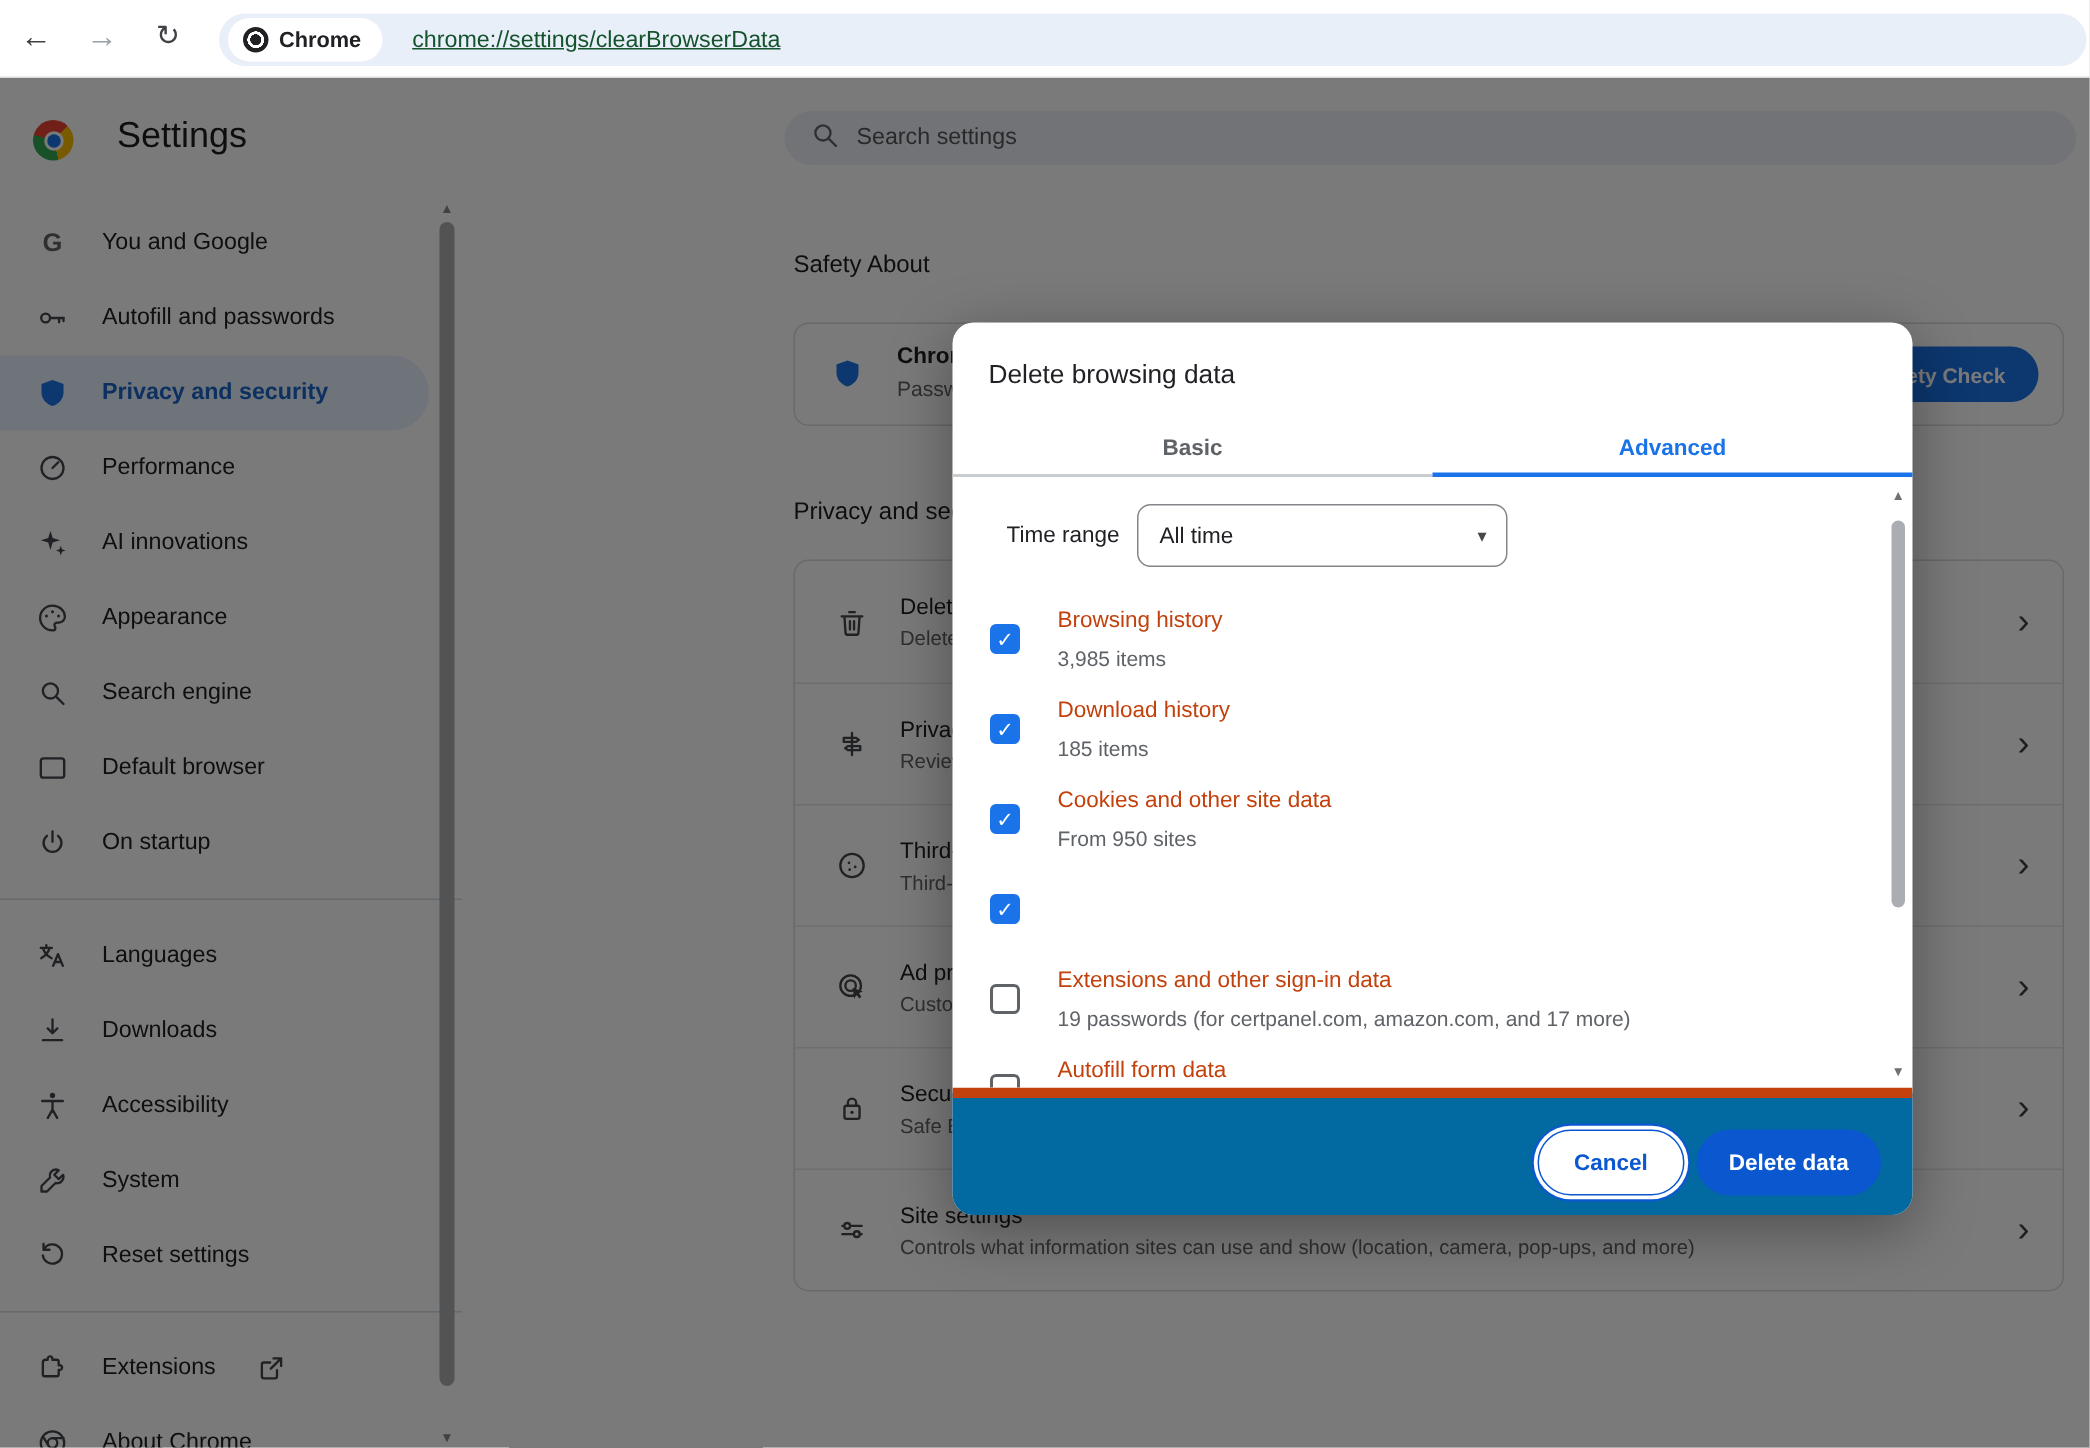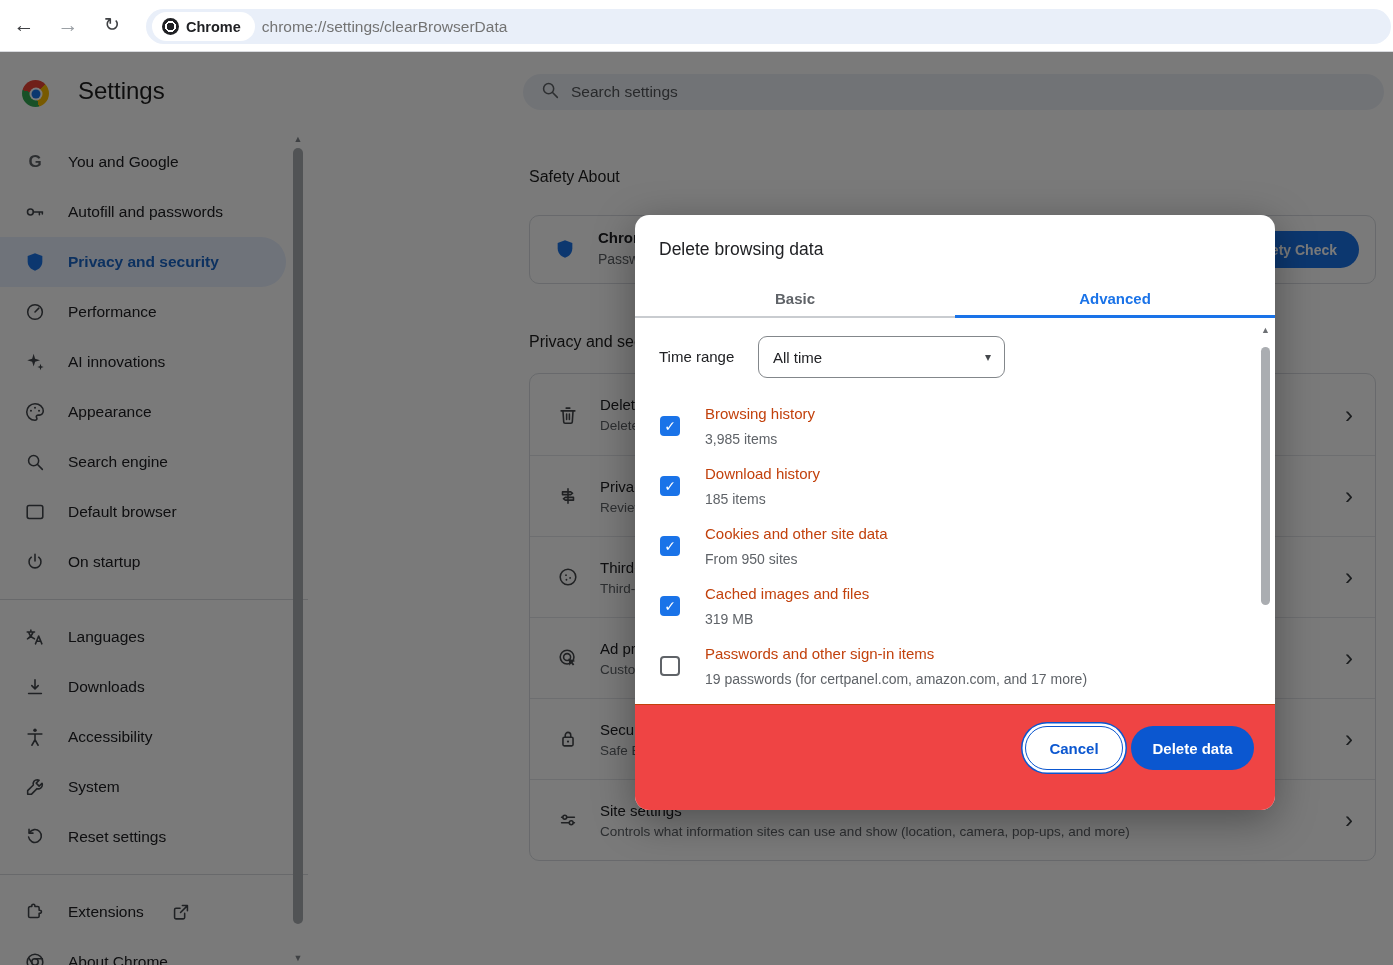--- a/index.html
+++ b/index.html
@@ -8,21 +8,21 @@
   
   .topbar{position:absolute;left:0;top:0;width:1393px;height:52px;background:#fff;border-bottom:1px solid #d8dade;z-index:30;}
   .navic{position:absolute;top:0;height:52px;line-height:50px;font-size:21px;width:32px;text-align:center;cursor:pointer;}
   .navic.back{left:8px;color:#3f4144;}
   .navic.fwd{left:52px;color:#9ba0a5;}
   .navic.rel{left:96px;color:#3f4144;font-size:19px;}
   .omnibox{position:absolute;left:146px;right:2px;top:9px;height:35px;background:#e9eff9;border-radius:18px;display:flex;align-items:center;}
   .chip{margin-left:6px;height:29px;background:#fff;border-radius:15px;display:flex;align-items:center;padding:0 14px 0 10px;gap:7px;}
   .chiplogo{width:17px;height:17px;border-radius:50%;background:radial-gradient(circle at center,#202124 0 30%,#ffffff 31% 46%,#202124 47% 100%);}
   .chiptext{font-weight:700;font-size:14.5px;color:#202124;}
-  .url{margin-left:7px;font-size:15.5px;color:#737373;}
+  .url{margin-left:20px;font-size:15.5px;color:#14532d;text-decoration:underline;}
   
   .page{position:absolute;left:0;top:52px;width:1393px;height:913px;background:#fff;overflow:hidden;}
   .glogo{position:absolute;left:22px;top:28px;width:27px;height:27px;border-radius:50%;background:conic-gradient(from 45deg,#fbbc04 0 120deg,#34a853 120deg 240deg,#ea4335 240deg 360deg);}
   .ginner{position:absolute;left:50%;top:50%;transform:translate(-50%,-50%);width:13px;height:13px;background:#fff;border-radius:50%;}
   .ginner::after{content:"";position:absolute;left:2px;top:2px;width:9px;height:9px;background:#1a73e8;border-radius:50%;}
   .ptitle{position:absolute;left:78px;top:25px;font-size:24px;color:#1f1f1f;}
   .nav{position:absolute;left:0;top:85px;width:308px;}
   .navitem{height:50px;display:flex;align-items:center;gap:22px;padding-left:24px;width:286px;border-radius:0 25px 25px 0;font-size:15.5px;color:#202124;cursor:pointer;}
   .navitem .ic{width:22px;display:flex;justify-content:center;color:#42464b;flex:none;}
   .navitem.sel{background:#e8f0fe;color:#1a66c8;font-weight:600;}
@@ -59,38 +59,38 @@
   .chev{position:absolute;right:22px;top:50%;transform:translateY(-50%);font-size:24px;color:#3c4043;line-height:1;}
   
   .scrim{position:absolute;left:0;top:52px;width:1393px;height:913px;background:rgba(0,0,0,0.52);z-index:10;}
   .dialog{position:absolute;left:635px;top:215px;width:640px;height:595px;background:#fff;border-radius:14px;z-index:20;box-shadow:0 10px 40px rgba(0,0,0,0.35);}
   .dtitle{position:absolute;left:24px;top:24px;font-size:17.5px;color:#202124;}
   .tabs{position:absolute;left:0;top:64px;width:640px;height:39px;display:flex;}
   .tab{flex:1;text-align:center;line-height:39px;font-size:15px;font-weight:600;color:#5f6368;border-bottom:2px solid #c9ccd0;cursor:pointer;}
   .tab.active{color:#1a73e8;border-bottom:3px solid #1a73e8;}
   .dcontent{position:absolute;left:0;top:104px;width:640px;height:406px;overflow:hidden;}
   .trow{position:absolute;left:24px;top:17px;height:42px;width:590px;}
-  .trlabel{position:absolute;left:0;top:0;line-height:42px;font-size:15px;color:#202124;}
+  .trlabel{position:absolute;left:12px;top:0;line-height:42px;font-size:15px;color:#202124;}
   .dropdown{position:absolute;left:99px;top:0;width:247px;height:42px;border:1px solid #83878b;border-radius:9px;display:flex;align-items:center;cursor:pointer;}
   .dval{margin-left:14px;font-size:15px;color:#202124;}
   .caret{position:absolute;right:13px;top:50%;transform:translateY(-50%);font-size:12px;color:#45484c;}
   .cblist{position:absolute;left:0;top:84px;width:640px;}
   .cbrow{position:relative;height:60px;cursor:pointer;}
   .cb{position:absolute;left:25px;top:13px;width:20px;height:20px;border-radius:4px;}
   .cb.checked{background:#1a73e8;color:#fff;text-align:center;}
   .cb.checked i{font-style:normal;font-size:14px;line-height:20px;font-weight:700;}
   .cb.un{border:2px solid #5f6368;background:#fff;}
   .cbtext{position:absolute;left:70px;top:1px;}
   .cblabel{font-size:15px;color:#c2410c;line-height:20px;}
   .cbsub{font-size:14px;color:#5f6368;margin-top:5px;line-height:20px;}
   .dscroll{position:absolute;right:2px;top:4px;width:15px;height:398px;}
   .dscroll .up{position:absolute;top:0;width:15px;color:#6d7074;}
   .dscroll .dn{position:absolute;bottom:0;width:15px;color:#6d7074;}
   .dthumb{position:absolute;left:3px;top:24px;width:9px;height:258px;background:#aaadb1;border-radius:4.5px;cursor:pointer;}
-  .dfooter{position:absolute;left:0;bottom:0;width:640px;height:106px;border-top:1px solid #c2410c;border-radius:0 0 14px 14px;background:#ef4444;}
+  .dfooter{position:absolute;left:0;bottom:0;width:640px;height:85px;border-top:7px solid #c2410c;border-radius:0 0 14px 14px;background:#0369a1;}
   .btn{position:absolute;top:21px;height:44px;border-radius:22px;font-size:15px;font-weight:600;font-family:inherit;cursor:pointer;}
   .btn.ghost{right:152px;width:98px;background:#fff;color:#0b57d0;border:1.5px solid #0b57d0;box-shadow:0 0 0 2.5px #fff,0 0 0 4px #0b57d0;}
   .btn.solid{right:21px;width:123px;background:#0b57d0;color:#fff;border:none;}
 </style>
 </head>
 <body>
 
 <div class="topbar">
   <span class="navic back">←</span>
   <span class="navic fwd">→</span>
@@ -408,29 +408,25 @@
       </div>
       <div class="cbrow">
         <span class="cb checked"><i>✓</i></span>
         <div class="cbtext">
           <div class="cblabel">Cookies and other site data</div>
           <div class="cbsub">From 950 sites</div>
         </div>
       </div>
       <div class="cbrow">
         <span class="cb checked"><i>✓</i></span>
-        <div class="cbtext">
-          <div class="cblabel">Cached images and files</div>
-          <div class="cbsub">319 MB</div>
-        </div>
       </div>
       <div class="cbrow">
         <span class="cb un"></span>
         <div class="cbtext">
-          <div class="cblabel">Passwords and other sign-in items</div>
+          <div class="cblabel">Extensions and other sign-in data</div>
           <div class="cbsub">19 passwords (for certpanel.com, amazon.com, and 17 more)</div>
         </div>
       </div>
       <div class="cbrow">
         <span class="cb un"></span>
         <div class="cbtext">
           <div class="cblabel">Autofill form data</div>
           <div class="cbsub"></div>
         </div>
       </div>

